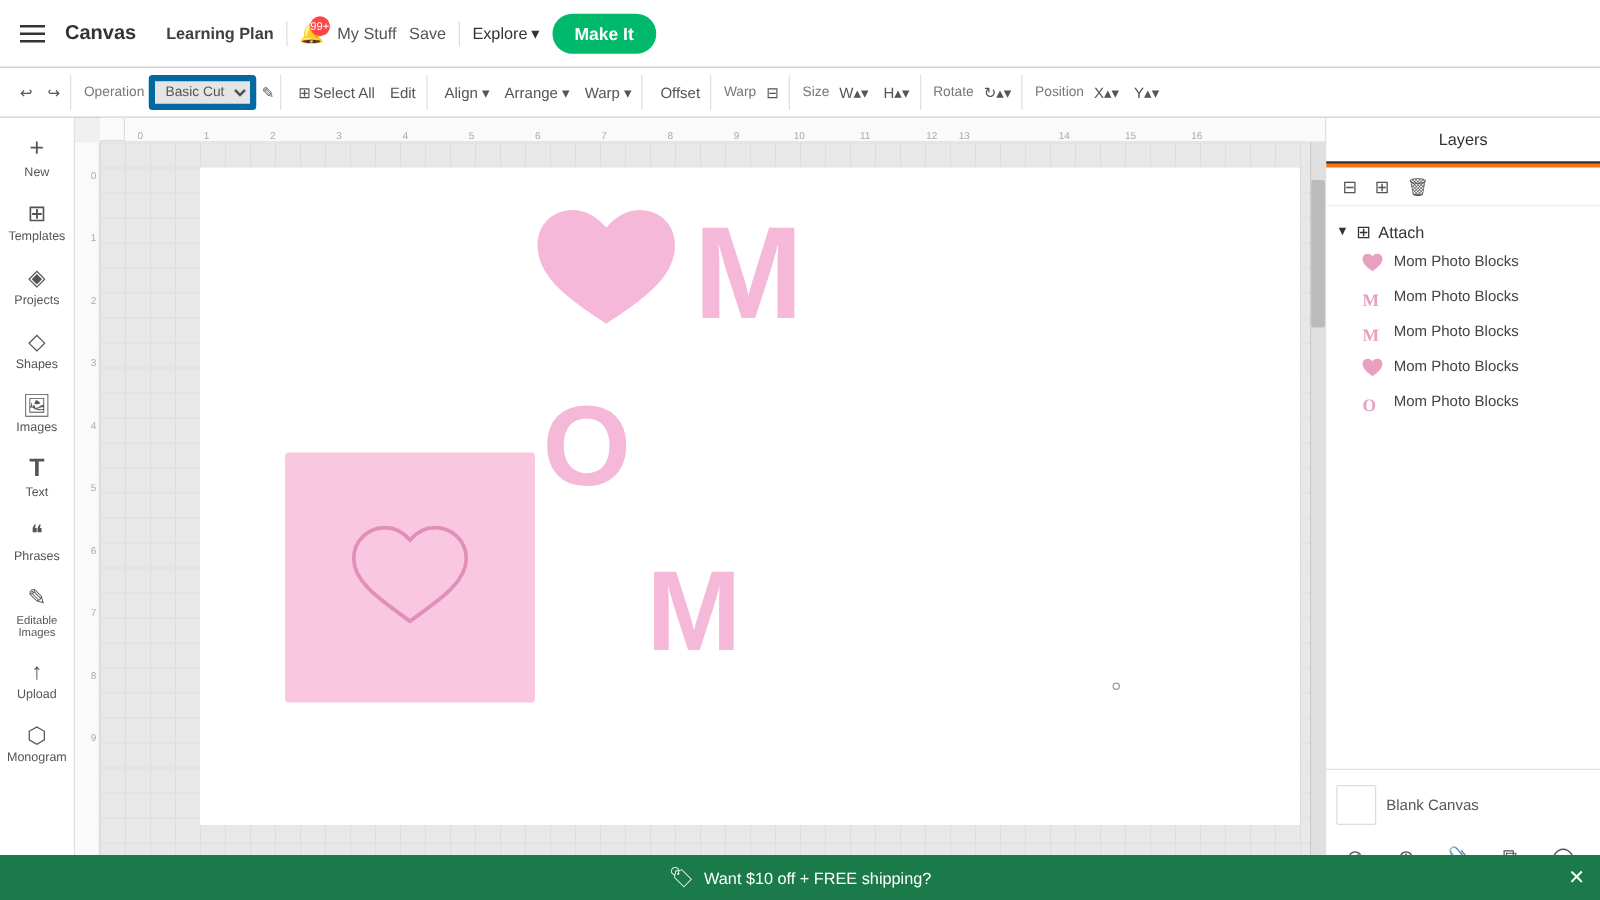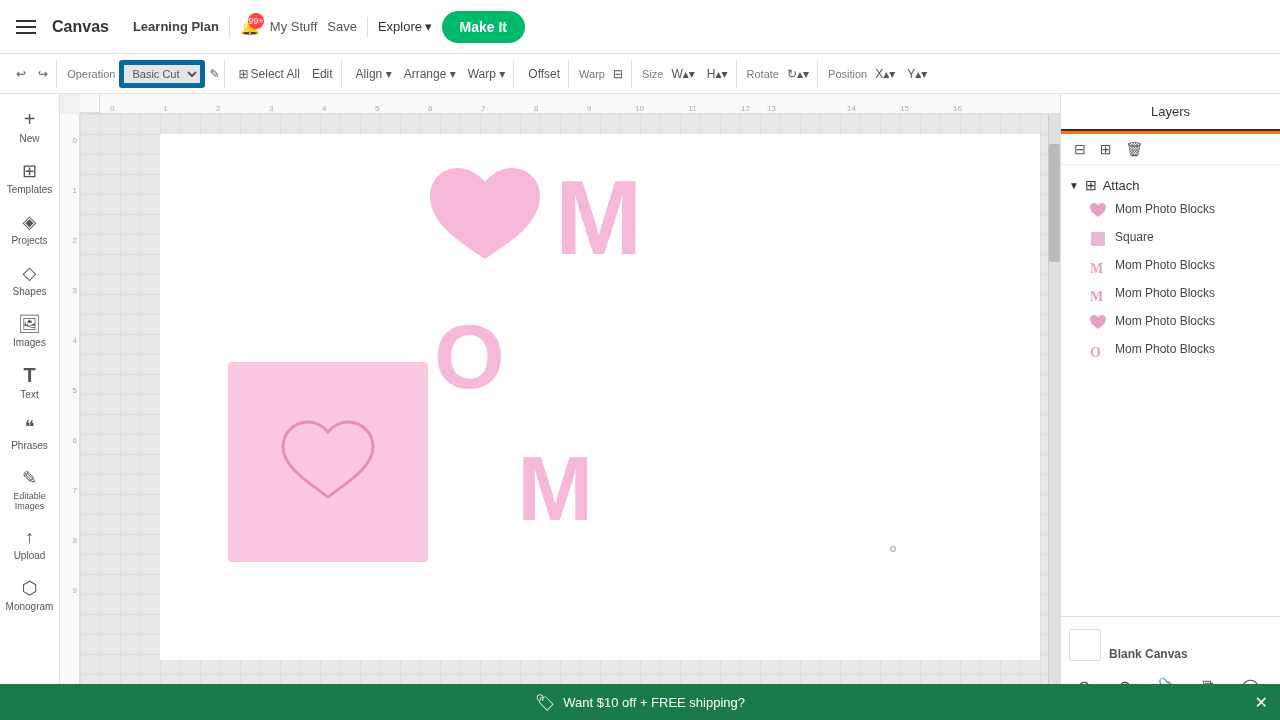--- a/index.html
+++ b/index.html
@@ -211,24 +211,23 @@
     .layer-icon { width: 18px; height: 18px; display: flex; align-items: center; justify-content: center; font-size: 14px; flex-shrink: 0; }
     .layer-name { flex: 1; font-size: 12px; }
 
     
     #bottom-panel {
       border-top: 1px solid #e0e0e0;
       padding: 8px;
     }
     .blank-canvas-row {
       display: flex;
-      align-items: flex-end;
+      align-items: center;
       gap: 8px;
       padding: 4px 0;
-      font-weight: bold;
     }
     .blank-canvas-thumb {
       width: 32px; height: 32px;
       border: 1px solid #ddd;
       background: #fff;
       border-radius: 2px;
     }
     .blank-canvas-label { font-size: 12px; color: #555; }
     .bottom-tools {
       display: flex;
@@ -503,28 +502,20 @@
 
       <div class="layer-item">
         <span class="layer-icon">
           <svg viewBox="0 0 18 18" width="18" height="18">
               <path d="M9 15 C5 12, 1 9, 1 5 C1 2.5, 3 1, 5.5 1 C7 1, 8 1.8, 9 3 C10 1.8, 11 1, 12.5 1 C15 1, 17 2.5, 17 5 C17 9, 13 12, 9 15Z" fill="#e8a0c0"></path>
             </svg>
         </span>
         <span class="layer-name">Mom Photo Blocks</span>
       </div>
 
-      <div class="layer-item">
-        <span class="layer-icon">
-          <svg viewBox="0 0 18 18" width="18" height="18">
-              <rect x="2" y="2" width="14" height="14" fill="#e8b8d0" rx="1"></rect>
-            </svg>
-        </span>
-        <span class="layer-name">Square</span>
-      </div>
 
       <div class="layer-item">
         <span class="layer-icon">
           <svg viewBox="0 0 18 18" width="18" height="18">
               <text x="1" y="15" font-family="Arial Black" font-size="14" font-weight="900" fill="#e8a0c0">M</text>
             </svg>
         </span>
         <span class="layer-name">Mom Photo Blocks</span>
       </div>
 

